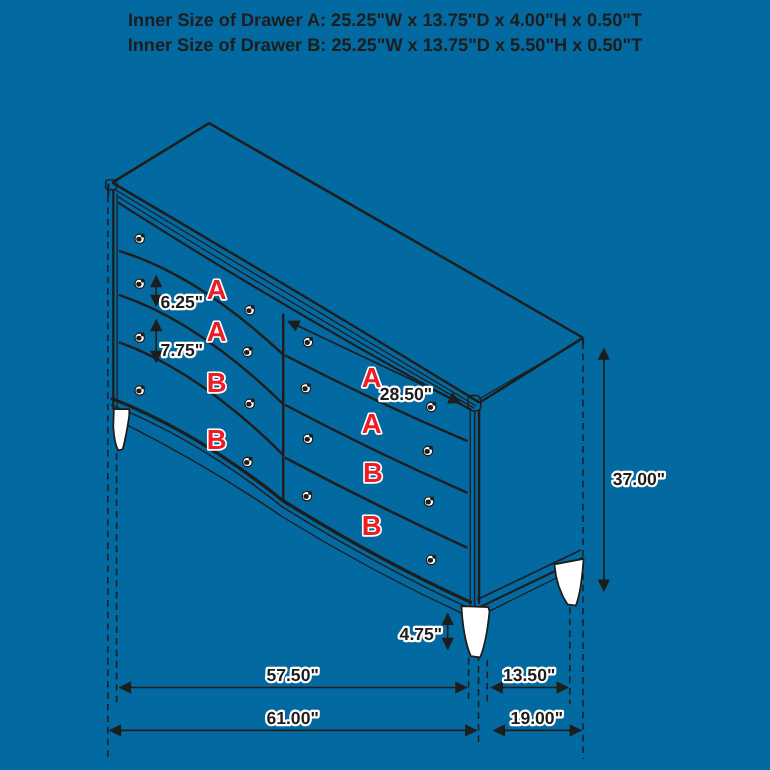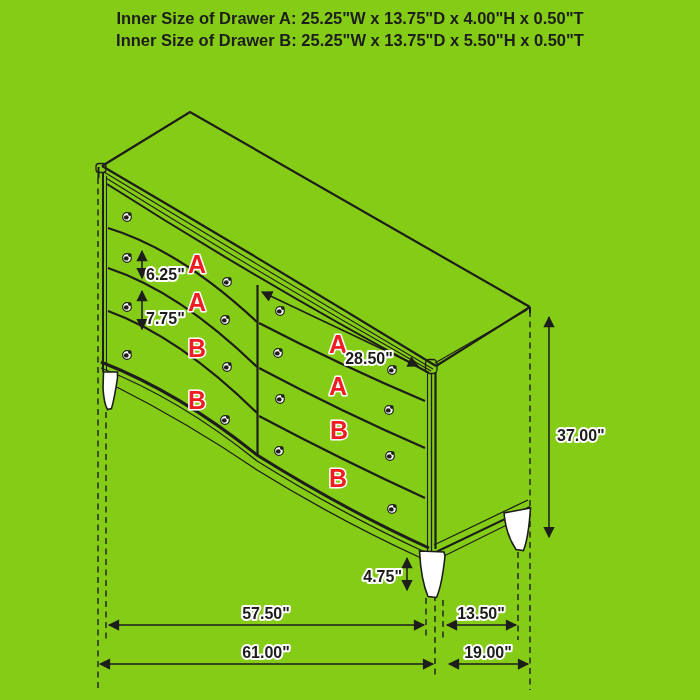--- a/index.html
+++ b/index.html
@@ -1,16 +1,16 @@
 <!DOCTYPE html>
 <html><head>
 <meta charset="utf-8">
 <style>
   html,body{margin:0;padding:0;background:#ffffff;}
-  .stage{position:relative;width:700px;height:700px;background:#84cc16;overflow:hidden;}
+  .stage{position:relative;width:700px;height:700px;background:#0369a1;overflow:hidden;}
   svg{display:block;}
   text{font-family:"Liberation Sans","DejaVu Sans",sans-serif;font-weight:bold;fill:#1d1d1b;}
   .hdr{font-size:16.5px;}
   .dim{font-size:16px;paint-order:stroke;stroke:#ffffff;stroke-width:4px;stroke-linejoin:round;}
   .dim-sm{font-size:16px;paint-order:stroke;stroke:#ffffff;stroke-width:4px;stroke-linejoin:round;}
   .redlab{font-size:25px;fill:#ee1c23;paint-order:stroke;stroke:#ffffff;stroke-width:3px;stroke-linejoin:round;}
   .ln{stroke:#1d1d1b;fill:none;}
   .w22{stroke-width:2.2px;}
   .w20{stroke-width:2px;}
   .w13{stroke-width:1.3px;}

